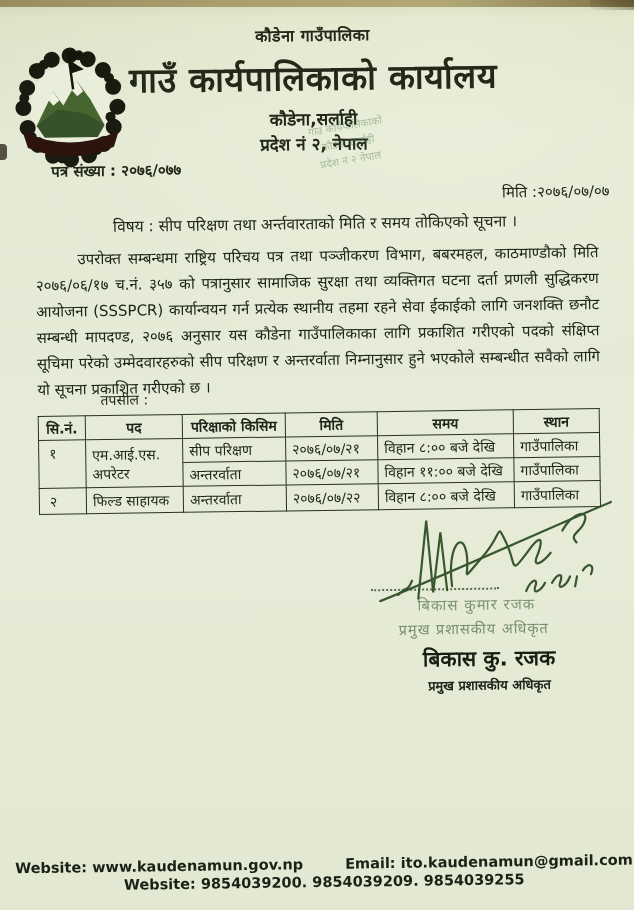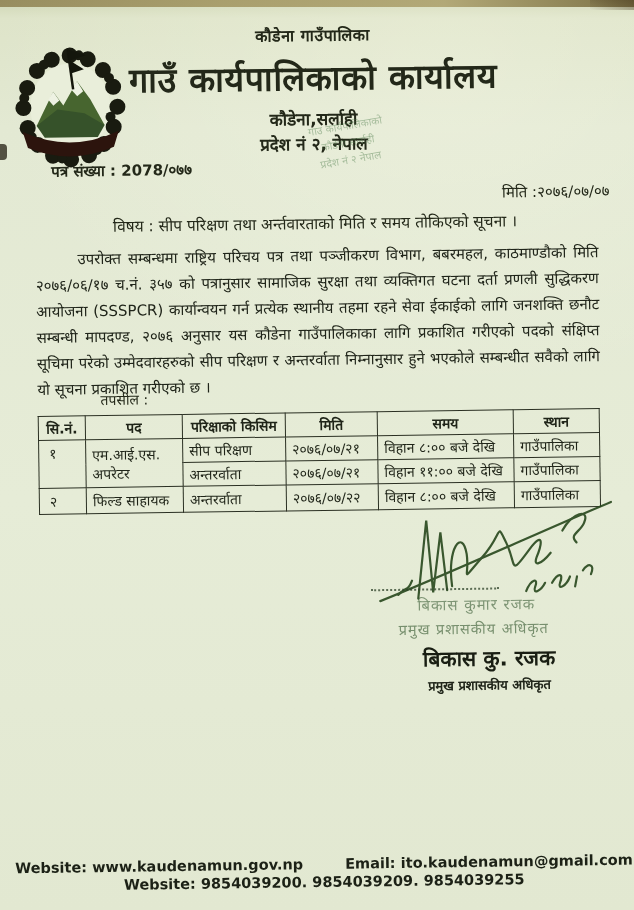--- a/index.html
+++ b/index.html
@@ -152,21 +152,21 @@
     </div>
 
     <div class="hdr-stamp">
       <div>गाउ कार्यपालिकाको</div>
       <div>कौडेना सर्लाही</div>
       <div>प्रदेश नं २ नेपाल</div>
     </div>
 
     <div class="letter-no">
       <span>पत्र संख्या :</span>
-      <span>2078/०७७</span>
+      <span>२०७६/०७७</span>
     </div>
     <div class="date-line">
       <span>मिति :</span><span>२०७६/०७/०७</span>
     </div>
 
     <div class="subject">विषय : सीप परिक्षण तथा अर्न्तवारताको मिति र समय तोकिएको सूचना ।</div>
 
     <div class="paragraph">उपरोक्त सम्बन्धमा राष्ट्रिय परिचय पत्र तथा पञ्जीकरण विभाग, बबरमहल, काठमाण्डौको मिति २०७६/०६/१७ च.नं. ३५७ को पत्रानुसार सामाजिक सुरक्षा तथा व्यक्तिगत घटना दर्ता प्रणली सुद्धिकरण आयोजना (SSSPCR) कार्यान्वयन गर्न प्रत्येक स्थानीय तहमा रहने सेवा ईकाईको लागि जनशक्ति छनौट सम्बन्धी मापदण्ड, २०७६ अनुसार यस कौडेना गाउँपालिकाका लागि प्रकाशित गरीएको पदको संक्षिप्त सूचिमा परेको उम्मेदवारहरुको सीप परिक्षण र अन्तरर्वाता निम्नानुसार हुने भएकोले सम्बन्धीत सवैको लागि यो सूचना प्रकाशित गरीएको छ ।</div>
 
     <div class="tapasil">तपसील :</div>

